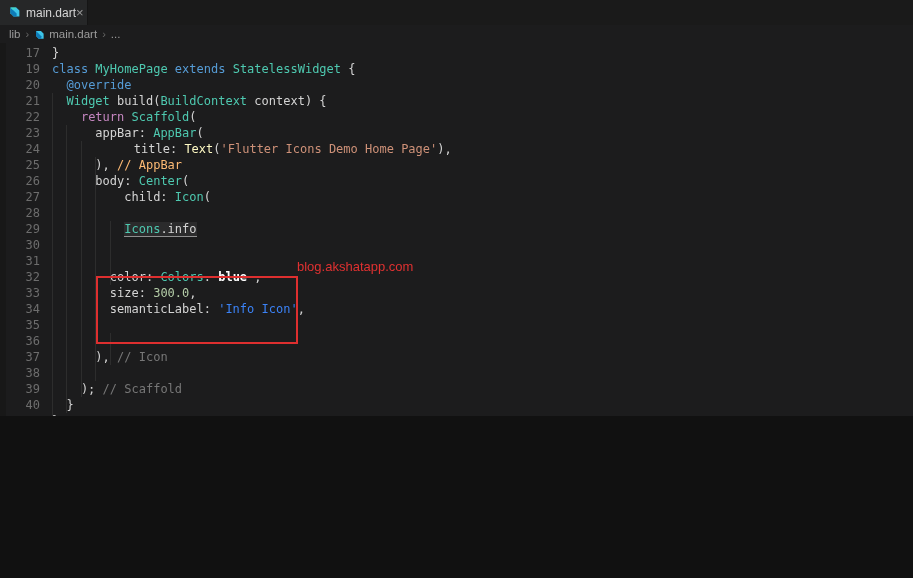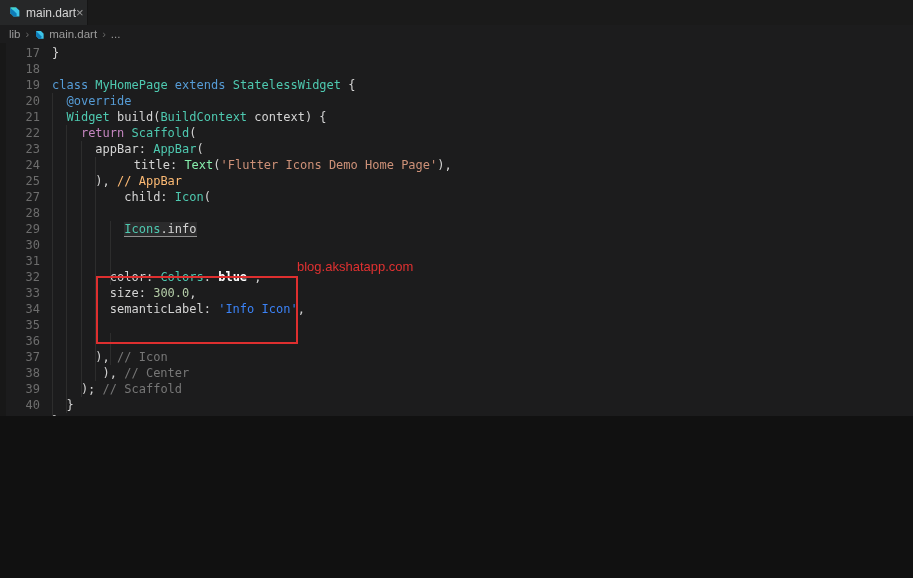--- a/index.html
+++ b/index.html
@@ -89,24 +89,20 @@
     <div class="guide" style="left:95px;top:114px;height:224px;"></div>
     <div class="guide" style="left:110px;top:178px;height:64px;"></div>
     <div class="guide" style="left:110px;top:290px;height:32px;"></div>
 
     <div class="lines" id="lines">
         <div class="line">
           <span class="ln">17</span>
           <span class="code"><span style="color: rgb(212, 212, 212);">}</span></span>
         </div>
         <div class="line">
-          <span class="ln">18</span>
-          <span class="code"></span>
-        </div>
-        <div class="line">
           <span class="ln">19</span>
           <span class="code"><span style="color: rgb(86, 156, 214);">class </span><span style="color: rgb(78, 201, 176);">MyHomePage</span><span style="color: rgb(212, 212, 212);"> </span><span style="color: rgb(86, 156, 214);">extends</span><span style="color: rgb(212, 212, 212);"> </span><span style="color: rgb(78, 201, 176);">StatelessWidget</span><span style="color: rgb(212, 212, 212);"> {</span></span>
         </div>
         <div class="line">
           <span class="ln">20</span>
           <span class="code"><span style="color: rgb(212, 212, 212);">  </span><span style="color: rgb(86, 156, 214);">@override</span></span>
         </div>
         <div class="line">
           <span class="ln">21</span>
           <span class="code"><span style="color: rgb(212, 212, 212);">  </span><span style="color: rgb(78, 201, 176);">Widget</span><span style="color: rgb(212, 212, 212);"> build(</span><span style="color: rgb(78, 201, 176);">BuildContext</span><span style="color: rgb(212, 212, 212);"> context) {</span></span>
@@ -114,27 +110,31 @@
         <div class="line">
           <span class="ln">22</span>
           <span class="code"><span style="color: rgb(212, 212, 212);">    </span><span style="color: rgb(197, 134, 192);">return</span><span style="color: rgb(212, 212, 212);"> </span><span style="color: rgb(78, 201, 176);">Scaffold</span><span style="color: rgb(212, 212, 212);">(</span></span>
         </div>
         <div class="line">
           <span class="ln">23</span>
           <span class="code"><span style="color: rgb(212, 212, 212);">      appBar: </span><span style="color: rgb(78, 201, 176);">AppBar</span><span style="color: rgb(212, 212, 212);">(</span></span>
         </div>
         <div class="line">
           <span class="ln">24</span>
-          <span class="code"><span style="color: rgb(212, 212, 212); padding-left: 24px;">        title: </span><span style="color: #86efac;">Text</span><span style="color: rgb(212, 212, 212);">(</span><span style="color: rgb(206, 145, 120);">'Flutter Icons Demo Home Page'</span><span style="color: rgb(212, 212, 212);">),</span></span>
+          <span class="code"><span style="color: rgb(212, 212, 212); padding-left: 24px;">        title: </span><span style="color: #fef9c3;">Text</span><span style="color: rgb(212, 212, 212);">(</span><span style="color: rgb(206, 145, 120);">'Flutter Icons Demo Home Page'</span><span style="color: rgb(212, 212, 212);">),</span></span>
         </div>
         <div class="line">
           <span class="ln">25</span>
           <span class="code"><span style="color: rgb(212, 212, 212);">      ), </span><span style="color: #fdba74;">// AppBar</span></span>
         </div>
         <div class="line">
+          <span class="ln">26</span>
+          <span class="code"><span style="color: rgb(212, 212, 212);">      body: </span><span style="color: rgb(78, 201, 176);">Center</span><span style="color: rgb(212, 212, 212);">(</span></span>
+        </div>
+        <div class="line">
           <span class="ln">27</span>
           <span class="code"><span style="color: rgb(212, 212, 212);">          child: </span><span style="color: rgb(78, 201, 176);">Icon</span><span style="color: rgb(212, 212, 212);">(</span></span>
         </div>
         <div class="line">
           <span class="ln">28</span>
           <span class="code"></span>
         </div>
         <div class="line">
           <span class="ln">29</span>
           <span class="code"><span style="color: rgb(212, 212, 212);">          </span><span class="occ" style="color: rgb(78, 201, 176);">Icons</span><span class="occ" style="color: rgb(212, 212, 212);">.info</span></span>
@@ -166,21 +166,20 @@
         <div class="line">
           <span class="ln">36</span>
           <span class="code"></span>
         </div>
         <div class="line">
           <span class="ln">37</span>
           <span class="code"><span style="color: rgb(212, 212, 212);">      ), </span><span style="color: rgb(119, 119, 119);">// Icon</span></span>
         </div>
         <div class="line">
           <span class="ln">38</span>
-          <span class="code"><span style="color: rgb(212, 212, 212);">       ), </span><span style="color: rgb(119, 119, 119);">// Center</span></span>
         </div>
         <div class="line">
           <span class="ln">39</span>
           <span class="code"><span style="color: rgb(212, 212, 212);">    ); </span><span style="color: rgb(119, 119, 119);">// Scaffold</span></span>
         </div>
         <div class="line">
           <span class="ln">40</span>
           <span class="code"><span style="color: rgb(212, 212, 212);">  }</span></span>
         </div>
         <div class="line">

